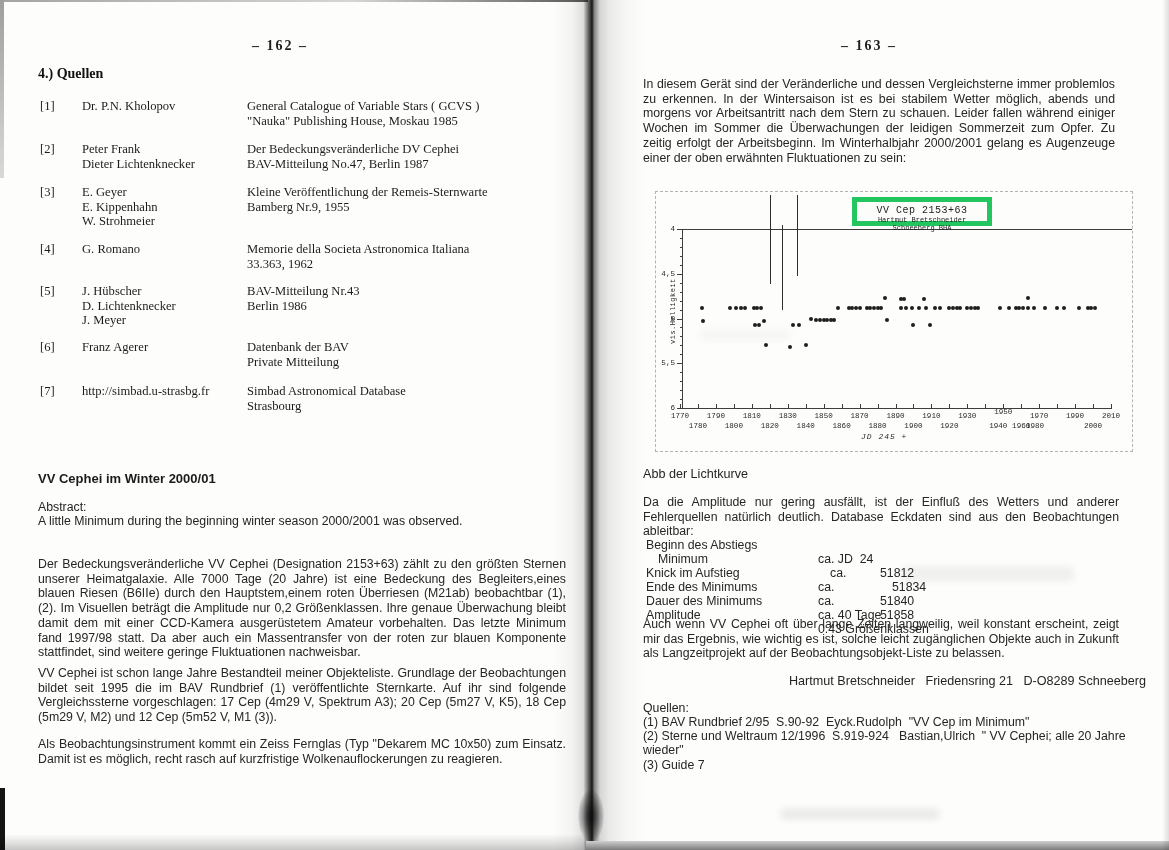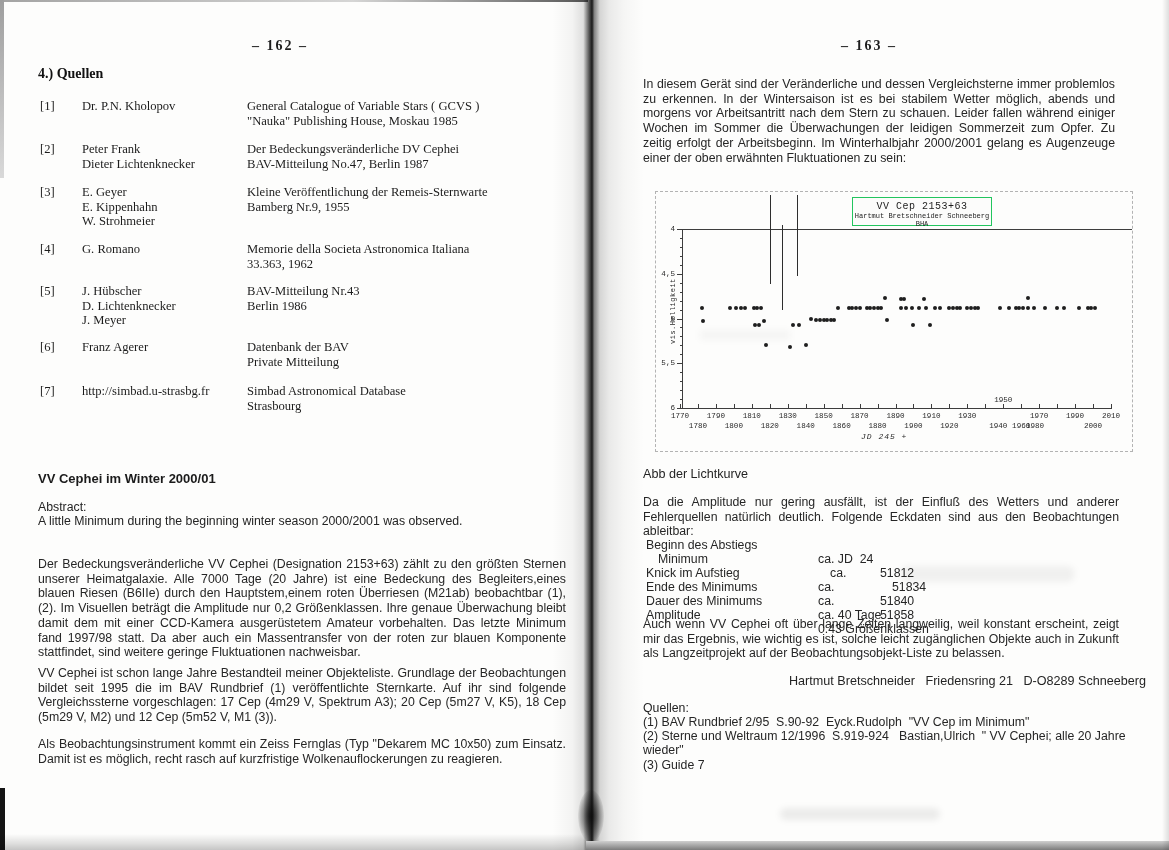--- a/index.html
+++ b/index.html
@@ -17,21 +17,21 @@
   
   .quellen-head { font-family:"Liberation Serif", serif; font-weight:bold; font-size:14px; color:#111; }
   .ref-row { position:absolute; left:40px; width:530px; font-family:"Liberation Serif", serif; font-size:12.6px; line-height:14.6px; color:#1c1c1c; }
   .ref-num  { position:absolute; left:0; top:0; }
   .ref-auth { position:absolute; left:42px; top:0; width:160px; }
   .ref-desc { position:absolute; left:207px; top:0; width:330px; }
   .sans-bold { font-weight:bold; font-size:13px; color:#1b1b1b; }
   .para { position:absolute; font-size:12.3px; line-height:14.7px; text-align:justify; color:#262626; }
   
   #figure-box { position:absolute; left:70px; top:191px; width:478px; height:261px; border:1px dashed #b3b3b3; background:#fdfdfc; }
-  #title-box { position:absolute; left:196px; top:5px; width:140px; height:29px; border:1px solid #22c55e; background:#fcfcfb; text-align:center; font-family:"Liberation Mono", monospace; color:#1d1d1d; }
+  #title-box { position:absolute; left:196px; top:5px; width:140px; height:29px; border:5px solid #22c55e; background:#fcfcfb; text-align:center; font-family:"Liberation Mono", monospace; color:#1d1d1d; }
   #title-box .t1 { font-size:10px; letter-spacing:0.5px; margin-top:3px; }
   #title-box .t2 { font-size:7px; }
   #plot-area { position:absolute; left:0; top:0; width:478px; height:261px; font-family:"Liberation Mono", monospace; }
   .axis { position:absolute; background:#3d3d3d; }
   .tick { position:absolute; background:#3d3d3d; }
   .ticklabel { position:absolute; font-size:7.6px; color:#2a2a2a; white-space:nowrap; }
   .ylab { position:absolute; left:-13px; top:118px; width:60px; text-align:center; font-size:7px; color:#2a2a2a; transform:rotate(-90deg); letter-spacing:0.5px; }
   .xlab { position:absolute; left:205px; top:240px; font-size:8px; font-style:italic; color:#2a2a2a; letter-spacing:1px; }
   .dot { position:absolute; width:4px; height:4px; border-radius:50%; background:#1f1f1f; }
   .vline { position:absolute; width:1px; background:#2e2e2e; }
@@ -204,21 +204,21 @@
         <div class="tick" style="left: 455px; top: 212px; width: 1px; height: 4px;"></div>
         <div class="ticklabel" style="left: 9px; top: 220px; width: 30px; text-align: center;">1770</div>
         <div class="ticklabel" style="left: 44.9167px; top: 220px; width: 30px; text-align: center;">1790</div>
         <div class="ticklabel" style="left: 80.8333px; top: 220px; width: 30px; text-align: center;">1810</div>
         <div class="ticklabel" style="left: 116.75px; top: 220px; width: 30px; text-align: center;">1830</div>
         <div class="ticklabel" style="left: 152.667px; top: 220px; width: 30px; text-align: center;">1850</div>
         <div class="ticklabel" style="left: 188.583px; top: 220px; width: 30px; text-align: center;">1870</div>
         <div class="ticklabel" style="left: 224.5px; top: 220px; width: 30px; text-align: center;">1890</div>
         <div class="ticklabel" style="left: 260.417px; top: 220px; width: 30px; text-align: center;">1910</div>
         <div class="ticklabel" style="left: 296.333px; top: 220px; width: 30px; text-align: center;">1930</div>
-        <div class="ticklabel" style="left: 332.25px; top: 204px; width: 30px; text-align: center;">1950</div>
+        <div class="ticklabel" style="left: 332.25px; top: 216px; width: 30px; text-align: center;">1950</div>
         <div class="ticklabel" style="left: 368.167px; top: 220px; width: 30px; text-align: center;">1970</div>
         <div class="ticklabel" style="left: 404.083px; top: 220px; width: 30px; text-align: center;">1990</div>
         <div class="ticklabel" style="left: 440px; top: 220px; width: 30px; text-align: center;">2010</div>
         <div class="ticklabel" style="left: 26.9583px; top: 230px; width: 30px; text-align: center;">1780</div>
         <div class="ticklabel" style="left: 62.875px; top: 230px; width: 30px; text-align: center;">1800</div>
         <div class="ticklabel" style="left: 98.7917px; top: 230px; width: 30px; text-align: center;">1820</div>
         <div class="ticklabel" style="left: 134.708px; top: 230px; width: 30px; text-align: center;">1840</div>
         <div class="ticklabel" style="left: 170.625px; top: 230px; width: 30px; text-align: center;">1860</div>
         <div class="ticklabel" style="left: 206.542px; top: 230px; width: 30px; text-align: center;">1880</div>
         <div class="ticklabel" style="left: 242.458px; top: 230px; width: 30px; text-align: center;">1900</div>
@@ -305,21 +305,21 @@
         <div class="dot" style="left: 436.837px; top: 113.76px;"></div>
       </div>
     <div id="title-box">
       <div class="t1">VV Cep 2153+63</div>
       <div class="t2">Hartmut Bretschneider Schneeberg BHA</div>
     </div>
   </div>
 
   <div class="abs" style="left:58px; top:467px; font-size:12.6px;">Abb der Lichtkurve</div>
 
-  <div class="para" style="left:58px; top:495px; width:476px;">Da die Amplitude nur gering ausfällt, ist der Einfluß des Wetters und anderer Fehlerquellen natürlich deutlich. Folgende Eckdaten sind aus den Beobachtungen ableitbar:</div>
+  <div class="para" style="left:58px; top:495px; width:476px;">Da die Amplitude nur gering ausfällt, ist der Einfluß des Wetters und anderer Fehlerquellen natürlich deutlich. Database Eckdaten sind aus den Beobachtungen ableitbar:</div>
 
   <div class="abs" style="left:61px; top:524px; width:420px; height:86px;">
     <div class="eck-row" style="top:0;">
       <span class="eck-label">Beginn des Abstiegs</span>
       <span class="eck-ca">ca. JD  24</span>
       <span class="eck-val">51812</span>
     </div>
     <div class="eck-row" style="top:14px;margin-left:12px;">
       <span class="eck-label">Minimum</span>
       <span class="eck-ca">ca.</span>

